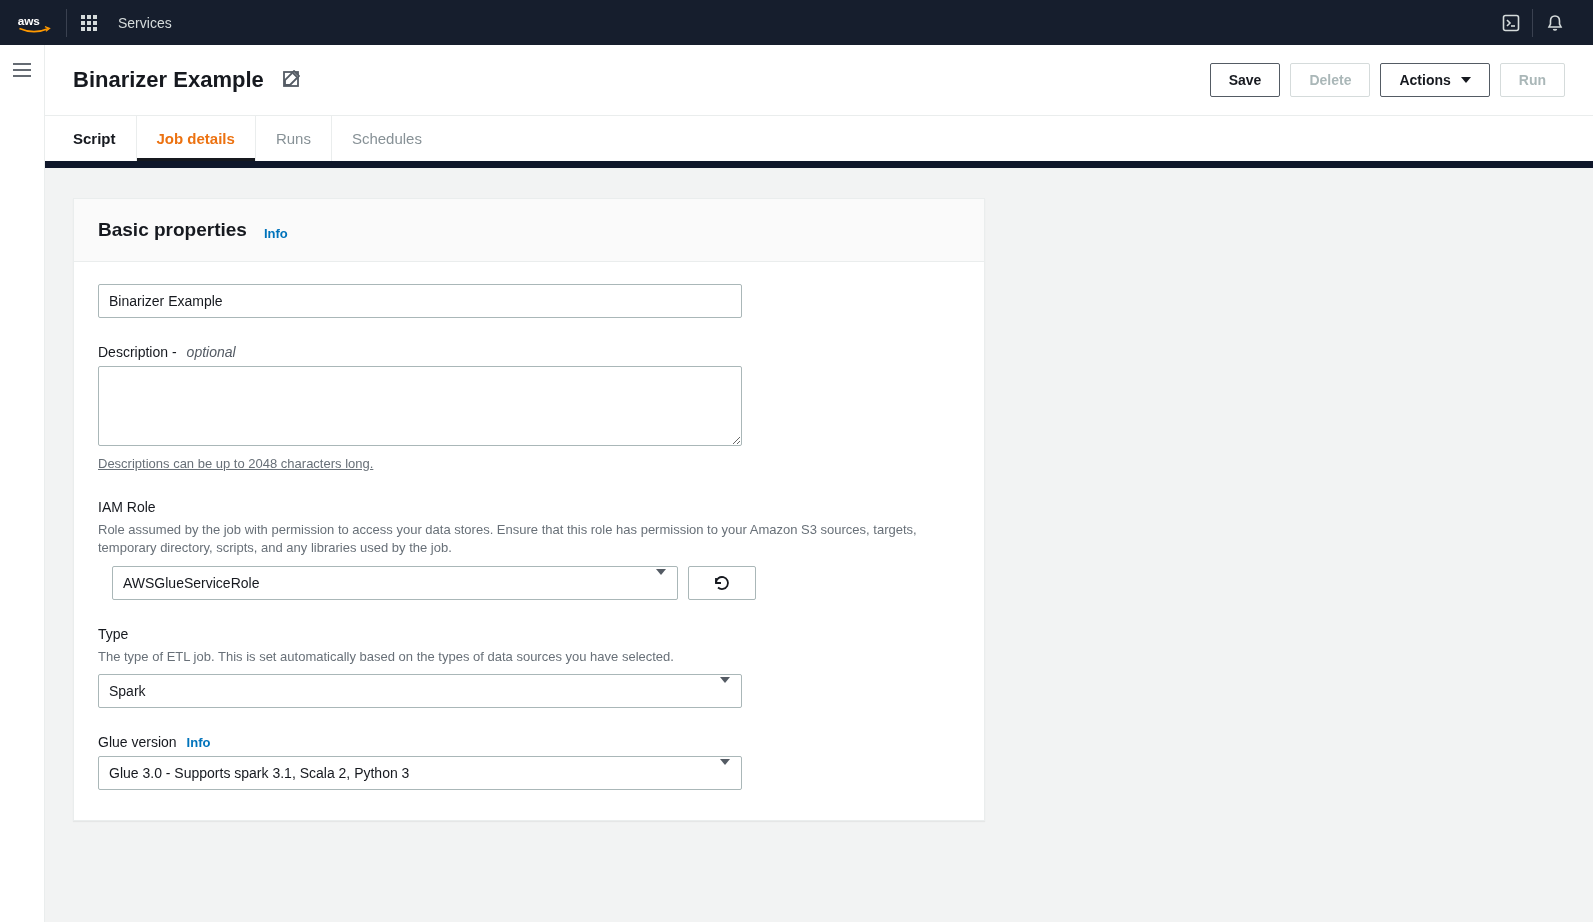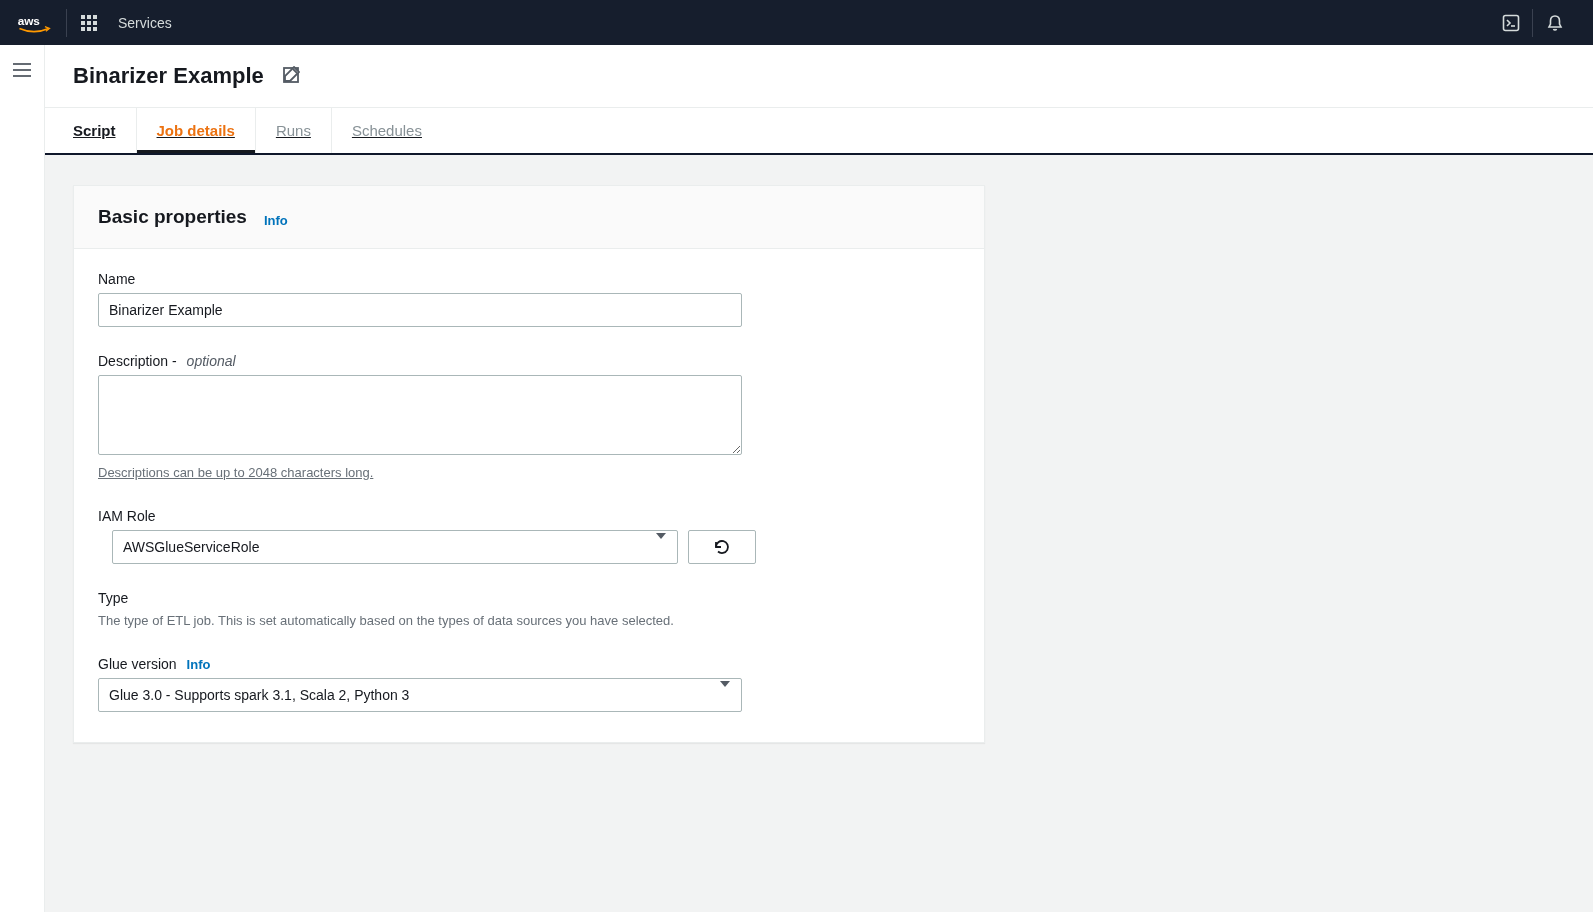--- a/index.html
+++ b/index.html
@@ -121,22 +121,21 @@
     width: 0; height: 0;
     border-left: 5px solid transparent;
     border-right: 5px solid transparent;
     border-top: 6px solid currentColor;
   }
 
   
   .tabs {
     display: flex;
     padding: 0 28px;
-    border-bottom: 2px solid #0f172a;
-    text-decoration: underline;
+    border-bottom: 7px solid #0f172a;
   }
   .tab {
     padding: 14px 20px;
     font-size: 15px;
     font-weight: 700;
     color: #16191f;
     border-right: 1px solid #eaeded;
     cursor: pointer;
   }
   .tab:first-child { padding-left: 0; }
@@ -273,72 +272,93 @@
       <div class="title-group">
         <h1 class="page-title">Binarizer Example</h1>
         <span class="edit-icon">
           <svg width="18" height="18" viewBox="0 0 18 18" fill="none" stroke="#545b64" stroke-width="1.8">
             <rect x="2" y="2" width="14" height="14"></rect>
               <path d="M12 1 L17 6 L8 15 L3 15 L3 10 Z" fill="#fff"></path>
             <path d="M11 3 L15 7"></path>
           </svg>
         </span>
       </div>
+      <div class="button-group">
+        <button class="btn">
+            <span>Save</span>
+          </button>
+        <button class="btn disabled">
+            <span>Delete</span>
+          </button>
+        <button class="btn">
+          <span>Actions</span>
+          <span class="caret-down"></span>
+        </button>
+        <button class="btn disabled">
+            <span>Run</span>
+          </button>
+      </div>
     </div>
 
     <div class="tabs">
       <div class="tab">Script</div>
       <div class="tab active">Job details</div>
       <div class="tab muted">Runs</div>
       <div class="tab muted" style="border-right:none">Schedules</div>
     </div>
 
     <div class="content-bg">
       <div class="panel">
         <div class="panel-header">
           <span class="panel-title">Basic properties</span>
           <span class="info-link">Info</span>
         </div>
         <div class="panel-body">
 
           <div class="form-group">
-            <div class="form-label">Name</div>
             <input class="text-input" value="Binarizer Example" style="">
           </div>
 
           <div class="form-group">
             <div class="form-label">
               <span>Description - </span>
                 <span class="optional">optional</span>
             </div>
             <textarea class="textarea" style=""></textarea>
             <div class="help-text below">Descriptions can be up to 2048 characters long.</div>
           </div>
 
           <div class="form-group" style="max-width: none;">
             <div class="form-label">IAM Role</div>
+            <div class="help-text" style="max-width: 820px;">Role assumed by the job with permission to access your data stores. Ensure that this role has permission to your Amazon S3 sources, targets, temporary directory, scripts, and any libraries used by the job.</div>
             <div class="role-row">
               <div class="select-wrap">
                 <select class="select">
                   <option>AWSGlueServiceRole</option>
                 </select>
                 <span class="select-caret"><span class="caret-down"></span></span>
               </div>
               <button class="refresh-btn">
                 <svg width="18" height="18" viewBox="0 0 18 18" fill="none" stroke="#16191f" stroke-width="1.8">
                   <path d="M3 9 A6 6 0 1 1 5 13.5"></path>
                     <path d="M3 4 L3 9 L8 9"></path>
                 </svg>
               </button>
             </div>
           </div>
 
           <div class="form-group">
             <div class="form-label">Type</div>
             <div class="help-text">The type of ETL job. This is set automatically based on the types of data sources you have selected.</div>
+            <div class="select-wrap">
+              <select class="select">
+                <option>Spark</option>
+              </select>
+              <span class="select-caret"><span class="caret-down"></span></span>
+            </div>
           </div>
 
           <div class="form-group" style="margin-bottom:8px;">
             <div class="form-label">
               <span>Glue version</span>
               <span class="info-link">Info</span>
             </div>
             <div class="select-wrap">
               <select class="select">
                 <option>Glue 3.0 - Supports spark 3.1, Scala 2, Python 3</option>

